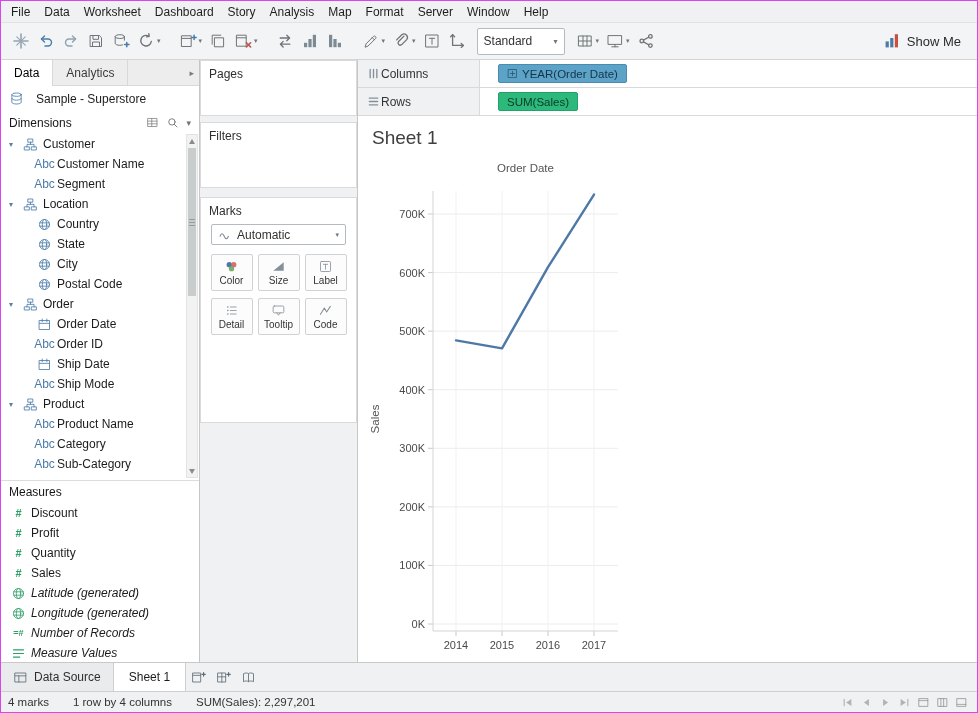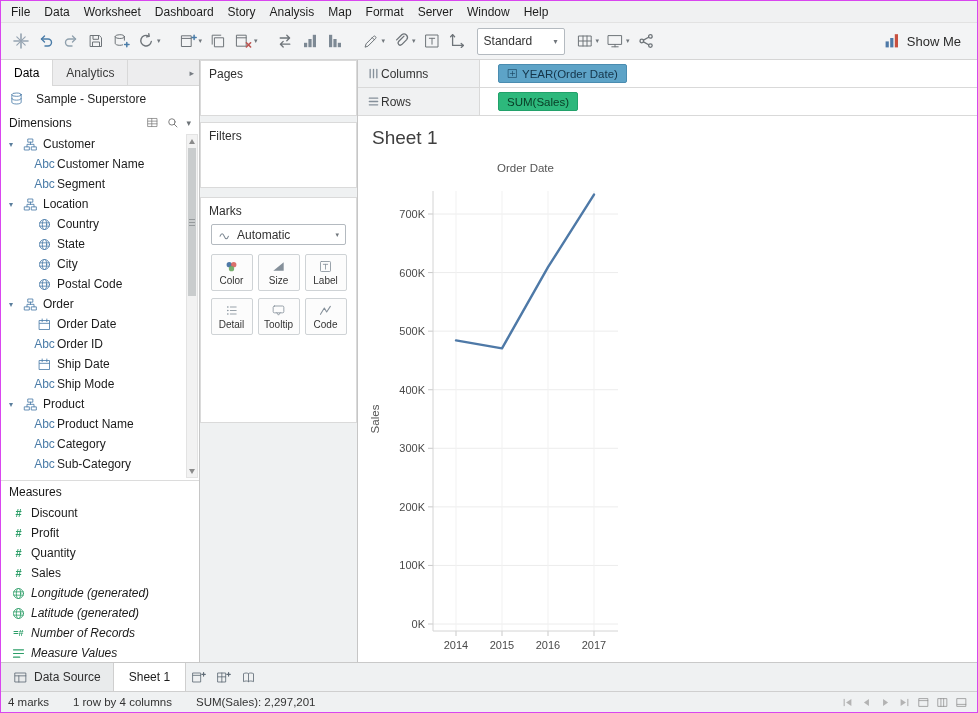--- a/index.html
+++ b/index.html
@@ -573,33 +573,33 @@
         <div class="field">
           <span class="ficon">
             <svg width="15" height="15" viewBox="0 0 18 18" fill="none" stroke-linecap="round" stroke-linejoin="round">
               <g stroke="#2c9e68">
                 <circle cx="9" cy="9" r="6"></circle>
                 <ellipse cx="9" cy="9" rx="2.6" ry="6"></ellipse>
                 <path d="M3.3 7h11.4M3.3 11h11.4"></path>
               </g>
             </svg>
           </span>
-          <span class="flabel it">Longitude (generated)</span>
+          <span class="flabel it">Latitude (generated)</span>
         </div>
         <div class="field">
           <span class="ficon">
             <svg width="15" height="15" viewBox="0 0 18 18" fill="none" stroke-linecap="round" stroke-linejoin="round">
               <g stroke="#2c9e68">
                 <circle cx="9" cy="9" r="6"></circle>
                 <ellipse cx="9" cy="9" rx="2.6" ry="6"></ellipse>
                 <path d="M3.3 7h11.4M3.3 11h11.4"></path>
               </g>
             </svg>
           </span>
-          <span class="flabel it">Latitude (generated)</span>
+          <span class="flabel it">Longitude (generated)</span>
         </div>
         <div class="field">
           <span class="ficon">
             <span class="hash-ic eq">=#</span>
           </span>
           <span class="flabel it">Number of Records</span>
         </div>
         <div class="field">
           <span class="ficon">
             <svg width="15" height="15" viewBox="0 0 18 18" fill="none" stroke-linecap="round" stroke-linejoin="round">

